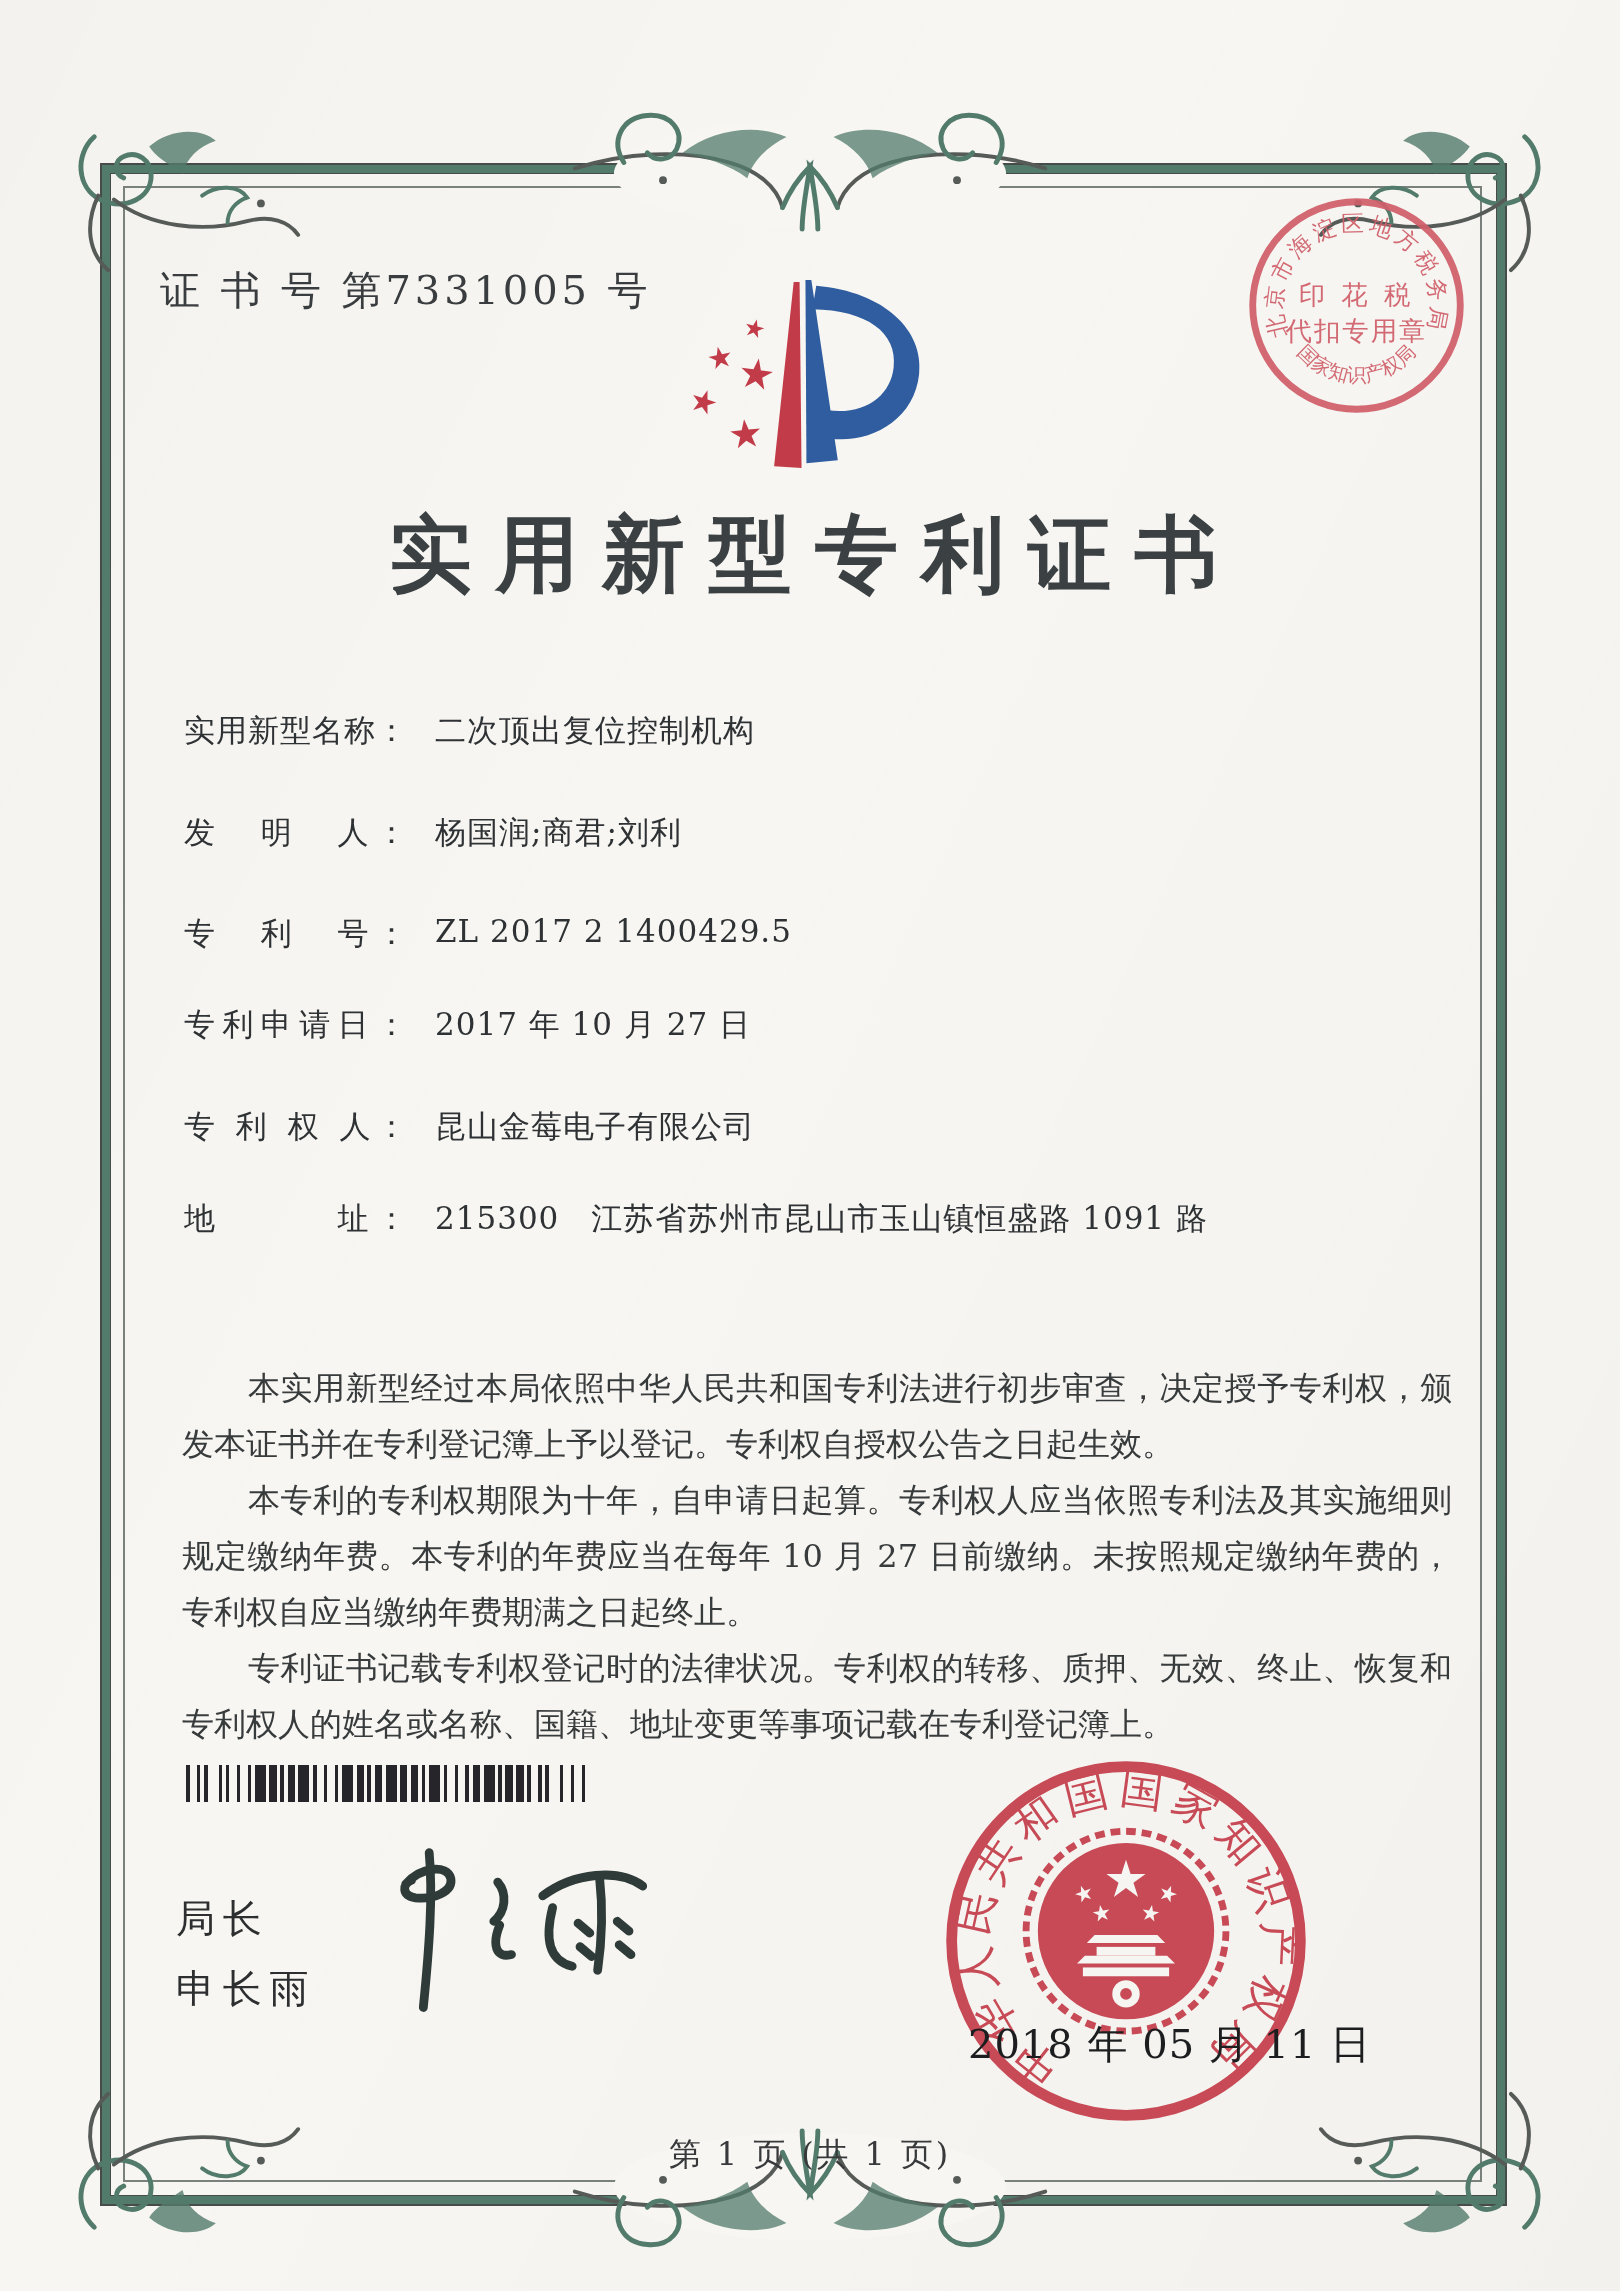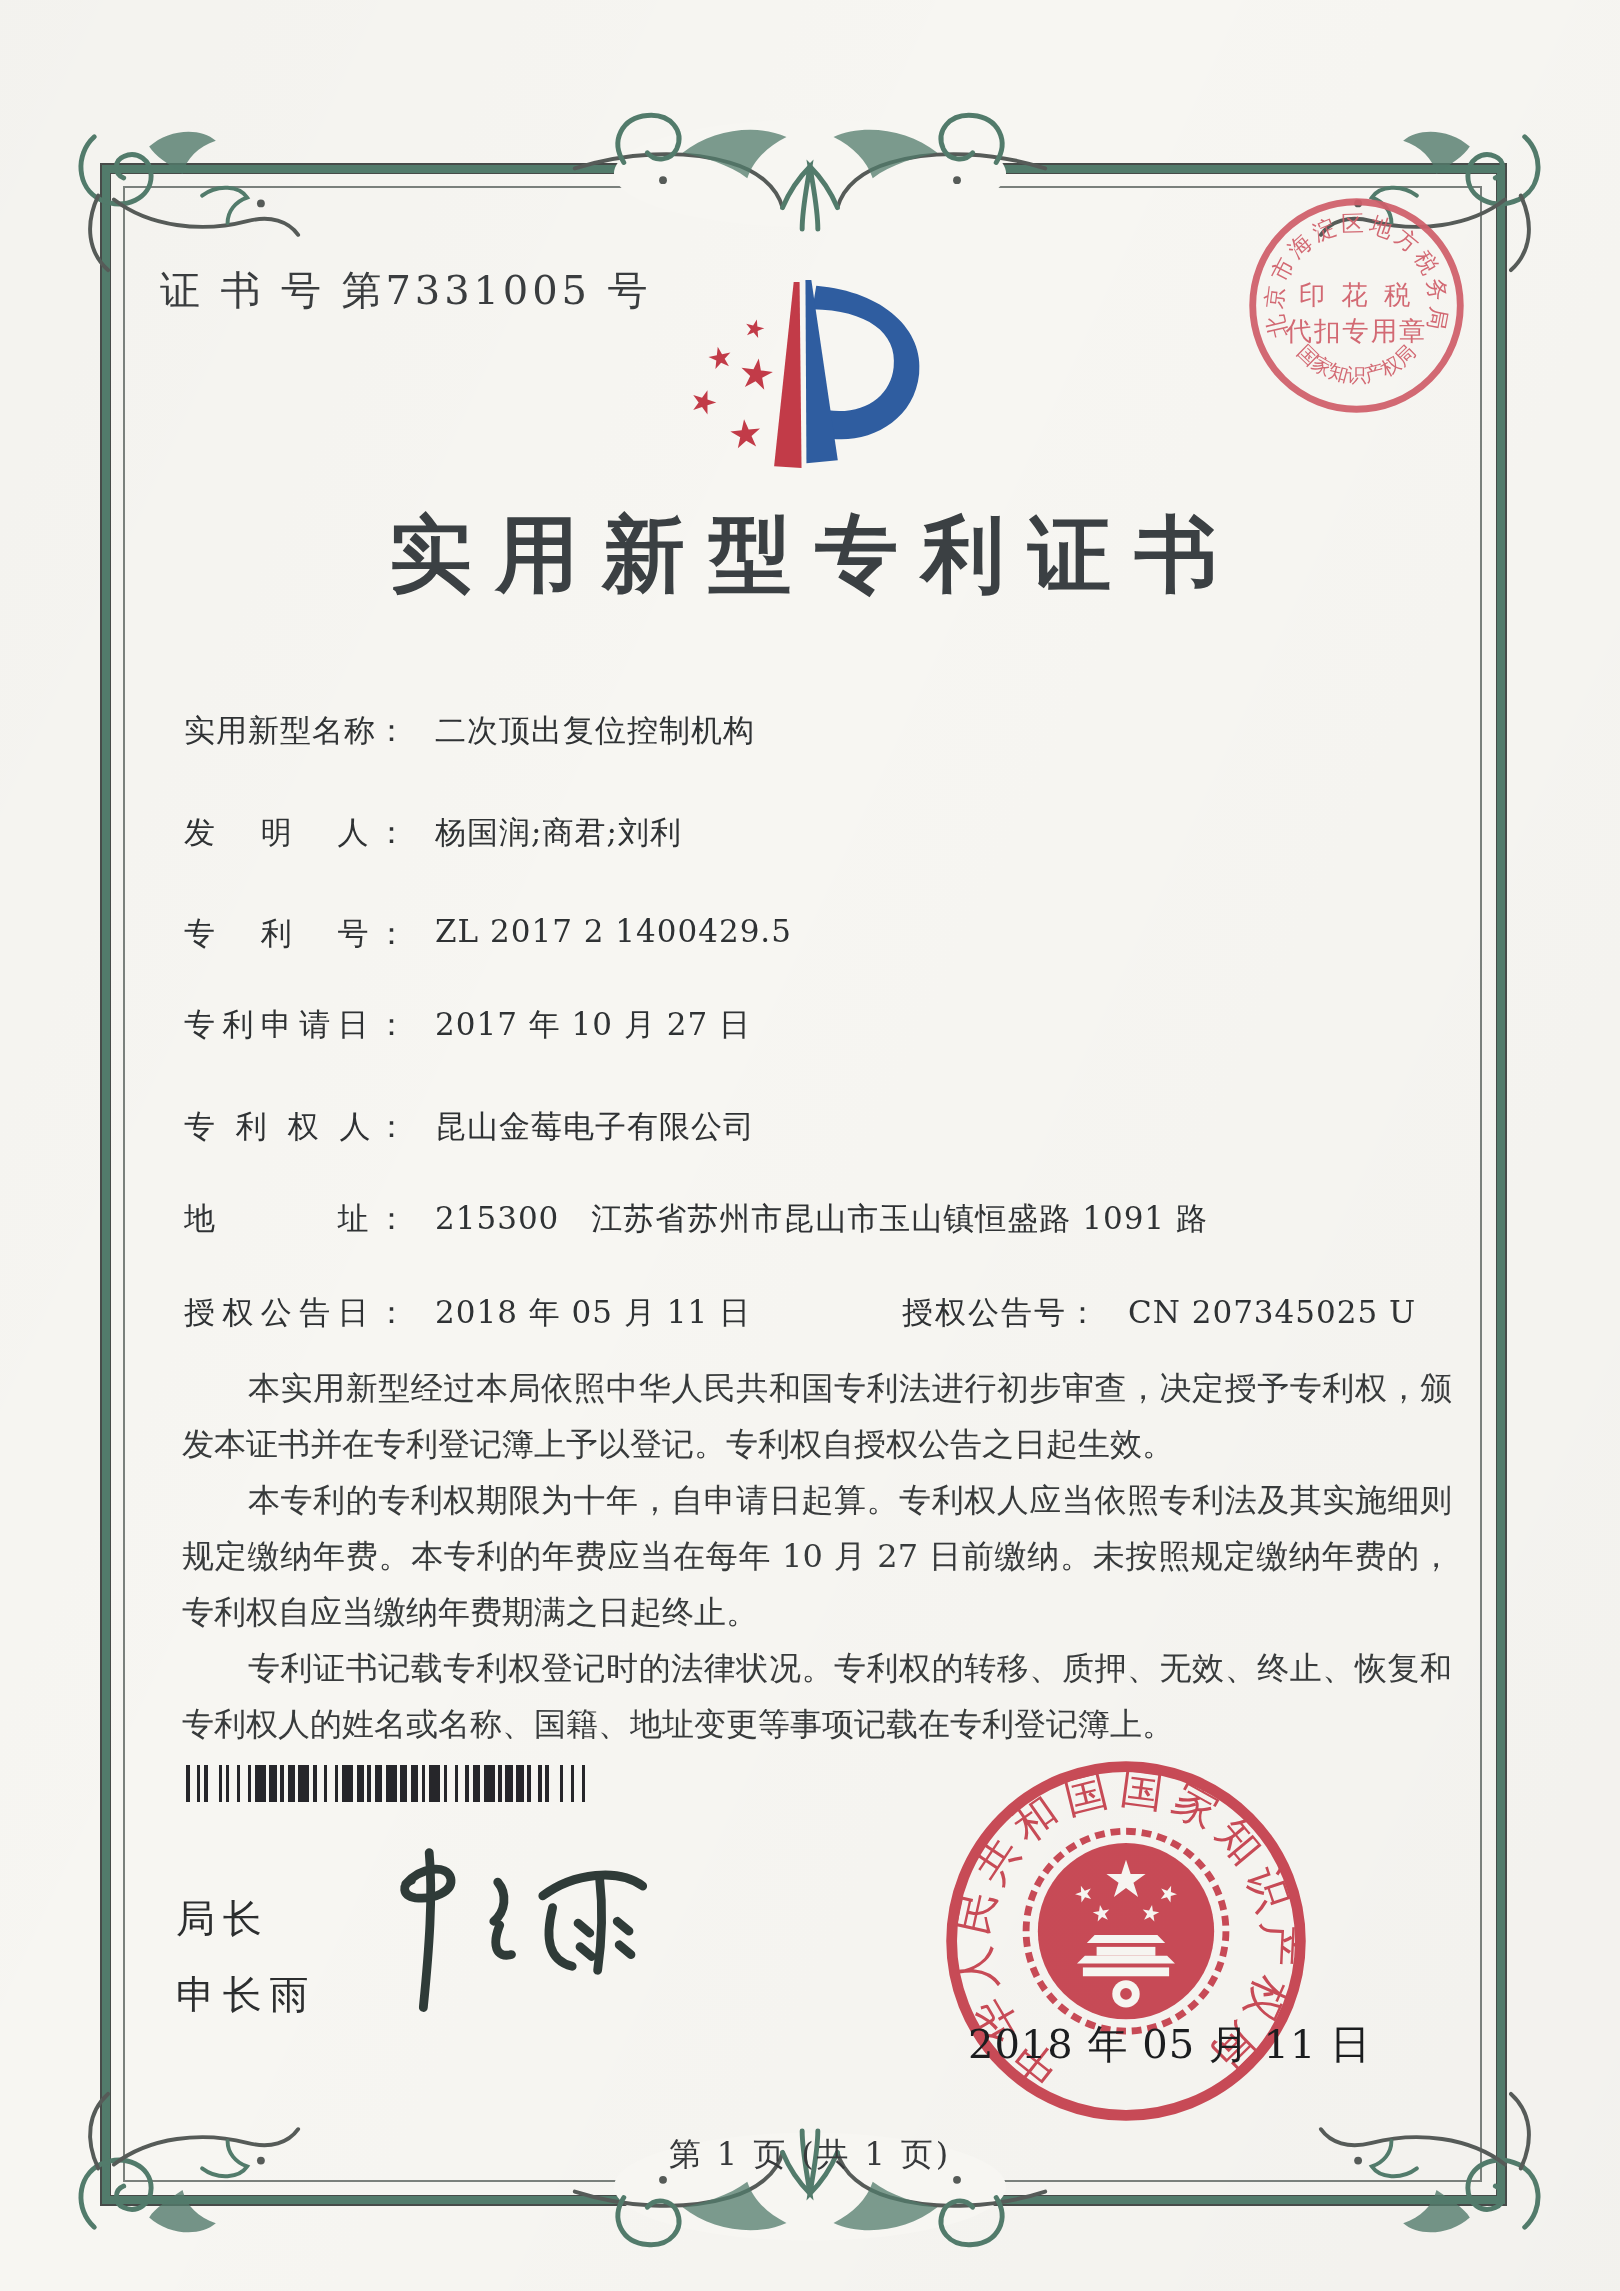--- a/index.html
+++ b/index.html
@@ -26,21 +26,21 @@
   .flabel{display:inline-block; width:223px; text-align:justify; text-align-last:justify; text-justify:inter-character; vertical-align:top;}
   .fval{margin-left:28px; letter-spacing:1px;}
   .grant-right{position:absolute; left:718px; top:0; white-space:nowrap;}
   .grant-right .glabel{letter-spacing:2px;}
   .paras{position:absolute; left:182px; top:1360px; width:1270px;}
   .paras p{margin:0; font-size:32px; line-height:56px; text-align:justify; text-indent:66px; color:#383b3c;}
   .barcode{position:absolute; left:186px; top:1765px; width:404px; height:37px; display:flex;}
   .barcode span{display:block; height:100%; flex:none;}
   .director-title,.director-name{position:absolute; left:176px; font-family:"Liberation Sans",sans-serif;
     font-size:39px; letter-spacing:7.8px; color:#2c2e2f;}
-  .director-title{top:1892px;} .director-name{top:1962px;margin-top:6px;}
+  .director-title{top:1892px;} .director-name{top:1962px;}
   .signature{position:absolute; left:343px; top:1839px;}
   .stamp{position:absolute; left:1239px; top:188px; opacity:.93;}
   .seal{position:absolute; left:934px; top:1749px; opacity:.95;}
   .seal-date{position:absolute; left:968px; top:2017px; font-size:40px; color:#1b1d1f; letter-spacing:1px; white-space:nowrap;}
   .footer{position:absolute; left:0; right:0; top:2133px; text-align:center; font-size:32px; letter-spacing:2.9px; color:#37393b;}
   svg text{font-family:"DejaVu Serif", serif;}
 </style>
 </head>
 <body>
 
@@ -135,26 +135,20 @@
   <div class="frow" style="top:1004px">
     <span class="flabel">专利申请日：</span><span class="fval">2017 年 10 月 27 日</span>
   </div>
   <div class="frow" style="top:1106px">
     <span class="flabel">专 利 权 人：</span><span class="fval">昆山金莓电子有限公司</span>
   </div>
   <div class="frow" style="top:1198px">
     <span class="flabel">地　　　址：</span><span class="fval">215300　江苏省苏州市昆山市玉山镇恒盛路 1091 路</span>
   </div>
 
-  <div class="frow" style="top:1292px; right:118px">
-    <span class="flabel">授权公告日：</span><span class="fval">2018 年 05 月 11 日</span>
-    <span class="grant-right">
-      <span class="glabel">授权公告号：</span><span class="fval">CN 207345025 U</span>
-    </span>
-  </div>
 
   <div class="paras">
     <p>本实用新型经过本局依照中华人民共和国专利法进行初步审查，决定授予专利权，颁发本证书并在专利登记簿上予以登记。专利权自授权公告之日起生效。</p>
     <p>本专利的专利权期限为十年，自申请日起算。专利权人应当依照专利法及其实施细则规定缴纳年费。本专利的年费应当在每年 10 月 27 日前缴纳。未按照规定缴纳年费的，专利权自应当缴纳年费期满之日起终止。</p>
     <p>专利证书记载专利权登记时的法律状况。专利权的转移、质押、无效、终止、恢复和专利权人的姓名或名称、国籍、地址变更等事项记载在专利登记簿上。</p>
   </div>
 
   <div class="barcode">
       <span style="width: 3.6px; background: var(--bar);"></span>
       <span style="width: 7.3px; background: transparent;"></span>

